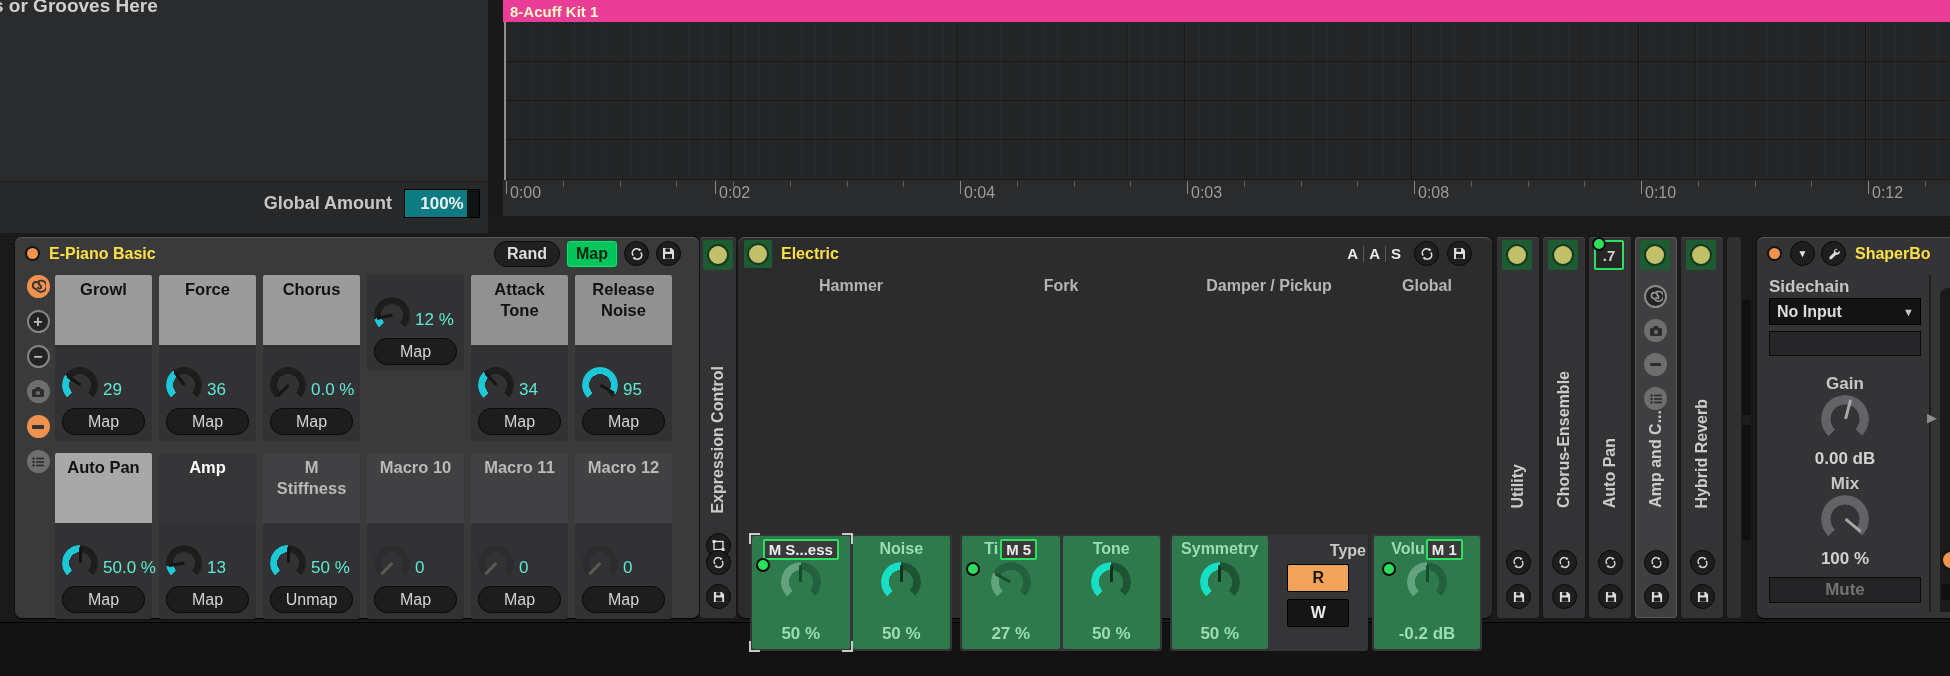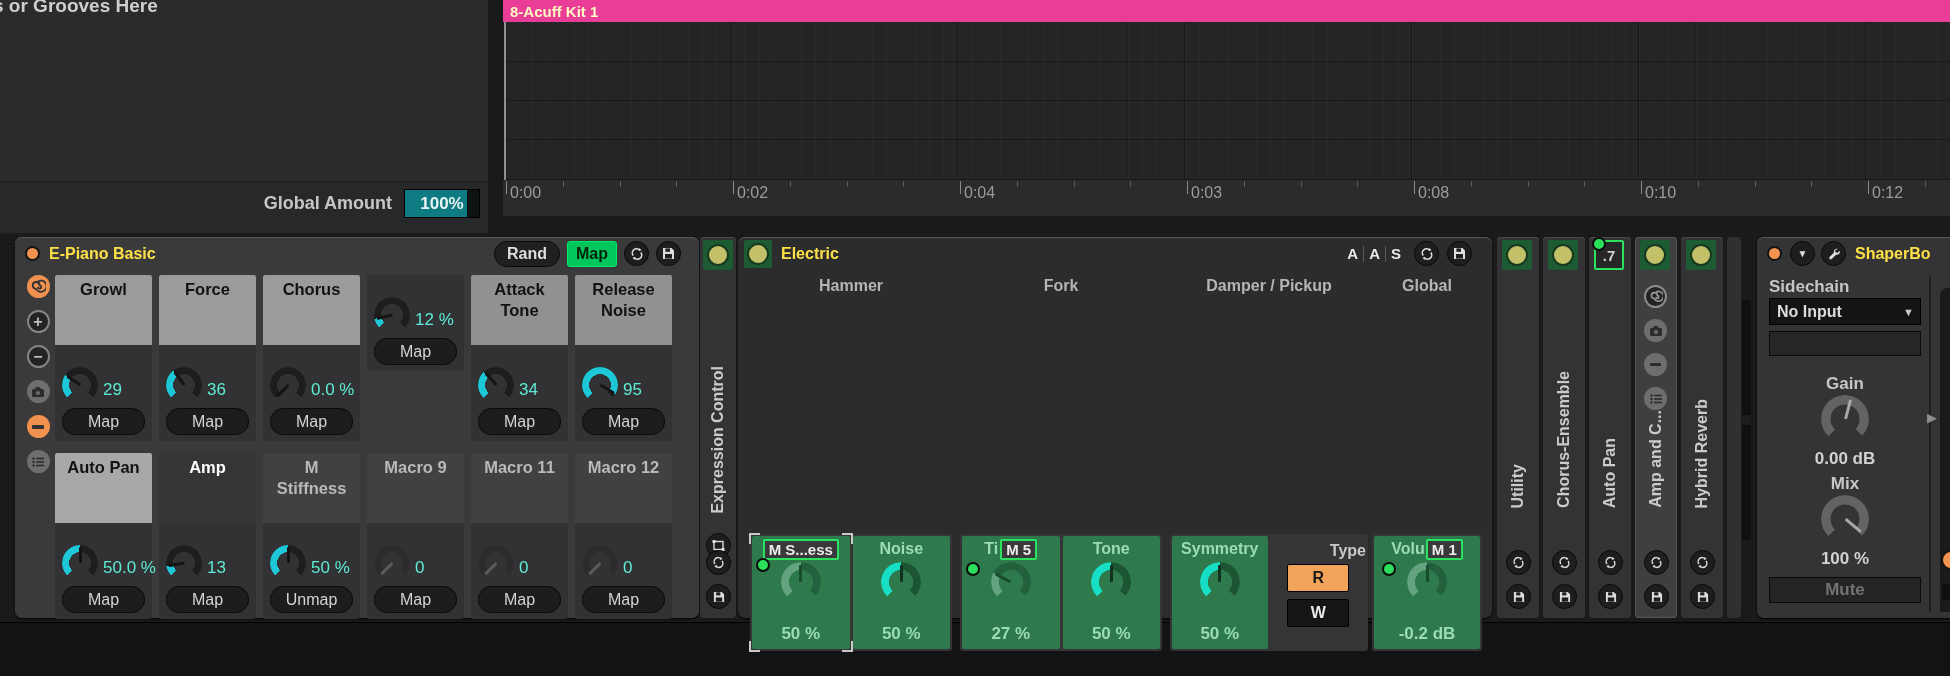--- a/index.html
+++ b/index.html
@@ -168,21 +168,21 @@
       <span>8-Acuff Kit 1</span>
     </div>
     <div class="clip-grid"></div>
     <div class="clip-insert"></div>
     <div class="clip-ruler">
       <div class="mticks"></div>
       <span class="rtick" style="left:3px">
           <span class="tl"></span>
           <span class="rlab">0:00</span>
         </span>
-      <span class="rtick" style="left:230px">
+      <span class="rtick" style="left:212px">
           <span class="tl"></span>
           <span class="rlab">0:02</span>
         </span>
       <span class="rtick" style="left:457px">
           <span class="tl"></span>
           <span class="rlab">0:04</span>
         </span>
       <span class="rtick" style="left:684px">
           <span class="tl"></span>
           <span class="rlab">0:03</span>
@@ -353,21 +353,21 @@
       <div class="krow">
           <span class="knob" style="--p:50;--a:0deg">
             <span class="ring"></span>
             <span class="ptr"></span>
           </span>
           <span class="kval">50 %</span>
         </div>
       <div class="mapbtn">Unmap</div>
     </div>
     <div class="macro" style="left:352px;top:216px">
-      <div class="pad pad-dark">Macro 9</div>
+      <div class="pad pad-dark">Macro 10</div>
       <div class="krow">
           <span class="knob k-dim" style="--p:0;--a:-135deg">
             <span class="ring"></span>
             <span class="ptr"></span>
           </span>
           <span class="kval">0</span>
         </div>
       <div class="mapbtn">Map</div>
     </div>
     <div class="macro" style="left:456px;top:216px">

